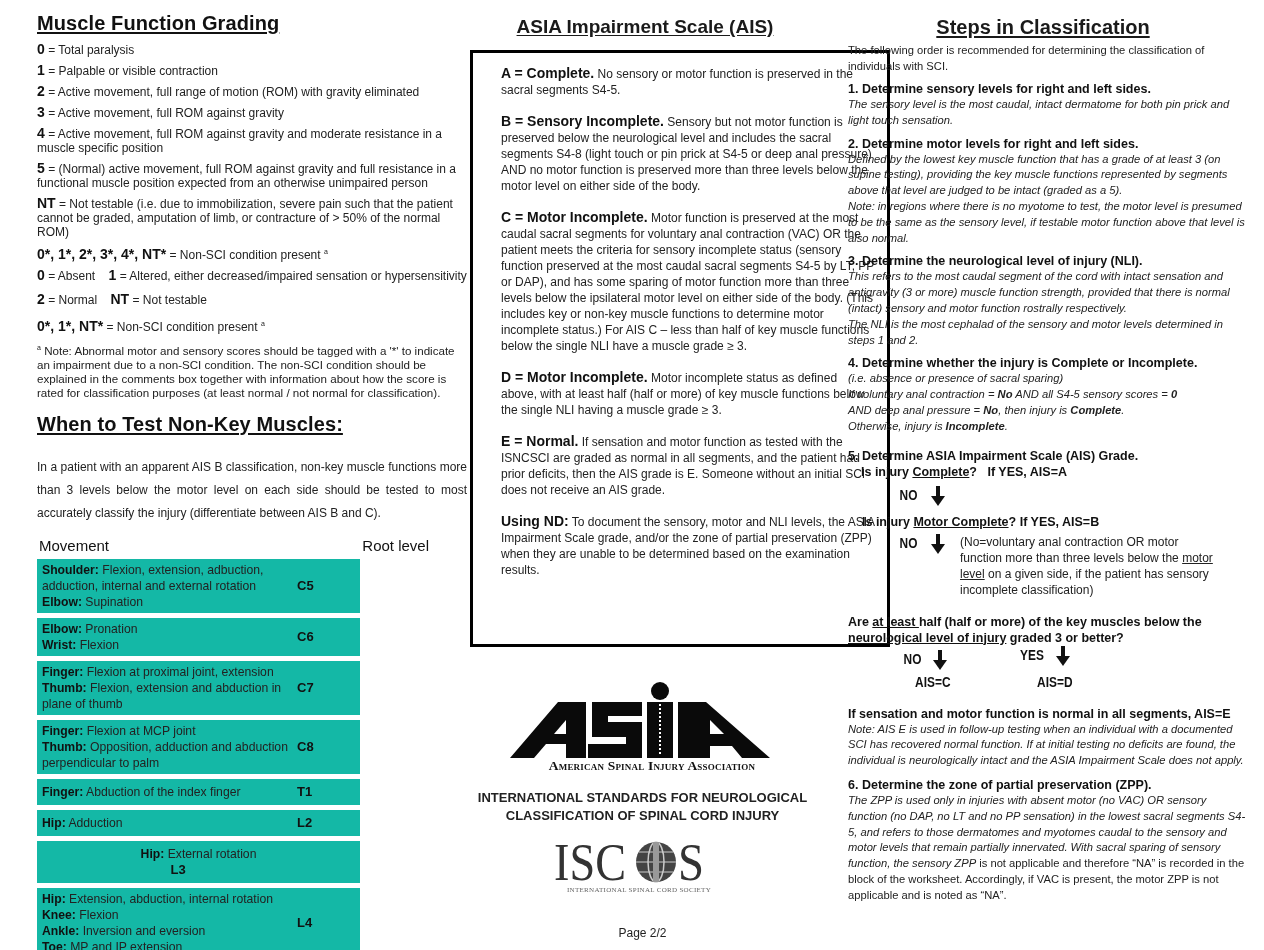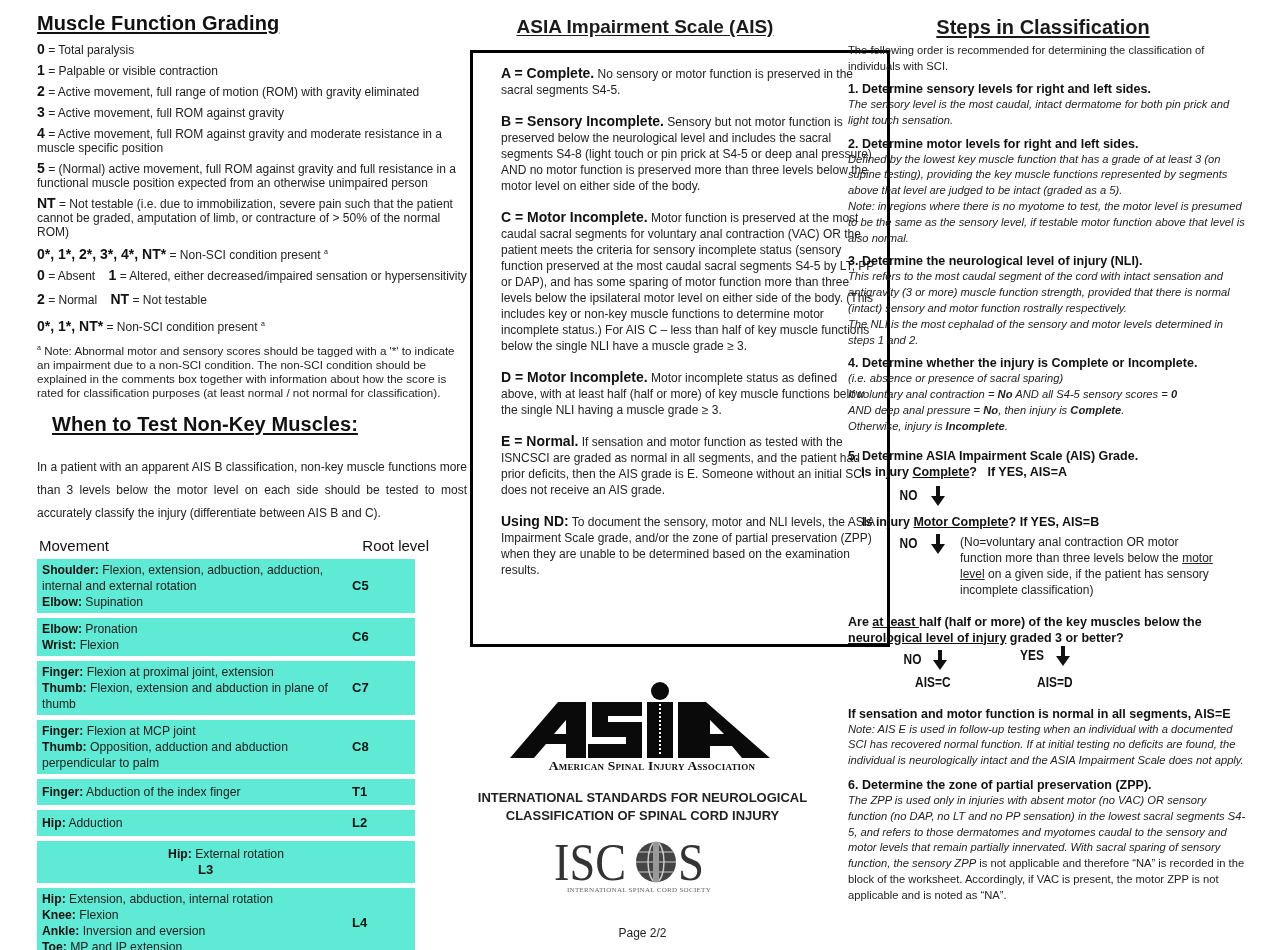--- a/index.html
+++ b/index.html
@@ -11,21 +11,21 @@
   #col-right { left: 848px; width: 400px; }
 
   h2.sec { font-size: 20px; font-weight: bold; text-decoration: underline; text-underline-offset: 2px; color: #111; letter-spacing: 0.1px; }
   .grade-line { font-size: 12px; line-height: 14px; margin-top: 6px; color: #222; }
   .grade-line b { font-size: 14px; font-weight: bold; color: #111; }
   .note { font-size: 11.6px; line-height: 14.2px; color: #222; margin-top: 7px; }
   .note sup { font-size: 7px; }
 
   
   .tbl-head { display: flex; justify-content: space-between; font-size: 15px; margin-top: 12px; padding: 0 2px; color: #111; }
-  .tbl-row { background: #5eead4; margin-top: 5px; width: 378px; display: flex; align-items: center; padding: 3px 5px 3px 5px; font-size: 12.2px; line-height: 16px; color: #222; }
+  .tbl-row { background: #14b8a6; margin-top: 5px; width: 323px; display: flex; align-items: center; padding: 3px 5px 3px 5px; font-size: 12.2px; line-height: 16px; color: #222; }
   .tbl-row .mv { flex: 1; }
   .tbl-row .mv b { font-weight: bold; color: #111; }
   .tbl-row .lvl { width: 60px; font-weight: bold; font-size: 13px; color: #111; text-align: left; padding-left: 2px; }
 
   
   #ais-title { text-align: center; font-size: 19px; font-weight: bold; text-decoration: underline; text-underline-offset: 2px; margin-top: 16px; width: 350px; }
   #ais-box { margin-top: 12px; border: 3px solid #000; width: 420px; height: 597px; padding: 12px 12px 0 28px; }
   .ais-item { font-size: 12px; line-height: 16px; color: #222; margin-bottom: 15px; }
   .ais-item b { font-size: 14px; color: #111; }
 
@@ -73,21 +73,21 @@
   <div class="grade-line" style="margin-top:9px;">
     <b>2</b><span> = Normal</span>&nbsp;&nbsp;&nbsp;&nbsp;<b>NT</b><span> = Not testable</span>
   </div>
   <div class="grade-line" style="margin-top:10px;">
     <b>0*, 1*, NT*</b><span> = Non-SCI condition present </span><sup style="font-size:7px">a</sup>
   </div>
   <div class="note">
     <sup>a</sup><span> Note: Abnormal motor and sensory scores should be tagged with a '*' to indicate an impairment due to a non-SCI condition. The non-SCI condition should be explained in the comments box together with information about how the score is rated for classification purposes (at least normal / not normal for classification).</span>
   </div>
 
-  <h2 class="sec" style="margin-top:12px;margin-left:15px;">When to Test Non-Key Muscles:</h2>
+  <h2 class="sec" style="margin-top:12px;">When to Test Non-Key Muscles:</h2>
   <div class="note" style="font-size:12px; line-height:23px; margin-top:20px; text-align:justify;">In a patient with an apparent AIS B classification, non-key muscle functions more than 3 levels below the motor level on each side should be tested to most accurately classify the injury (differentiate between AIS B and C).</div>
 
   <div class="tbl-head" style="width:394px;">
     <span>Movement</span>
     <span>Root level</span>
   </div>
   <div id="tbl-body">
       <div class="tbl-row">
         <div class="mv">
           <div><b>Shoulder:</b><span> Flexion, extension, adbuction, adduction, internal and external rotation</span></div>

